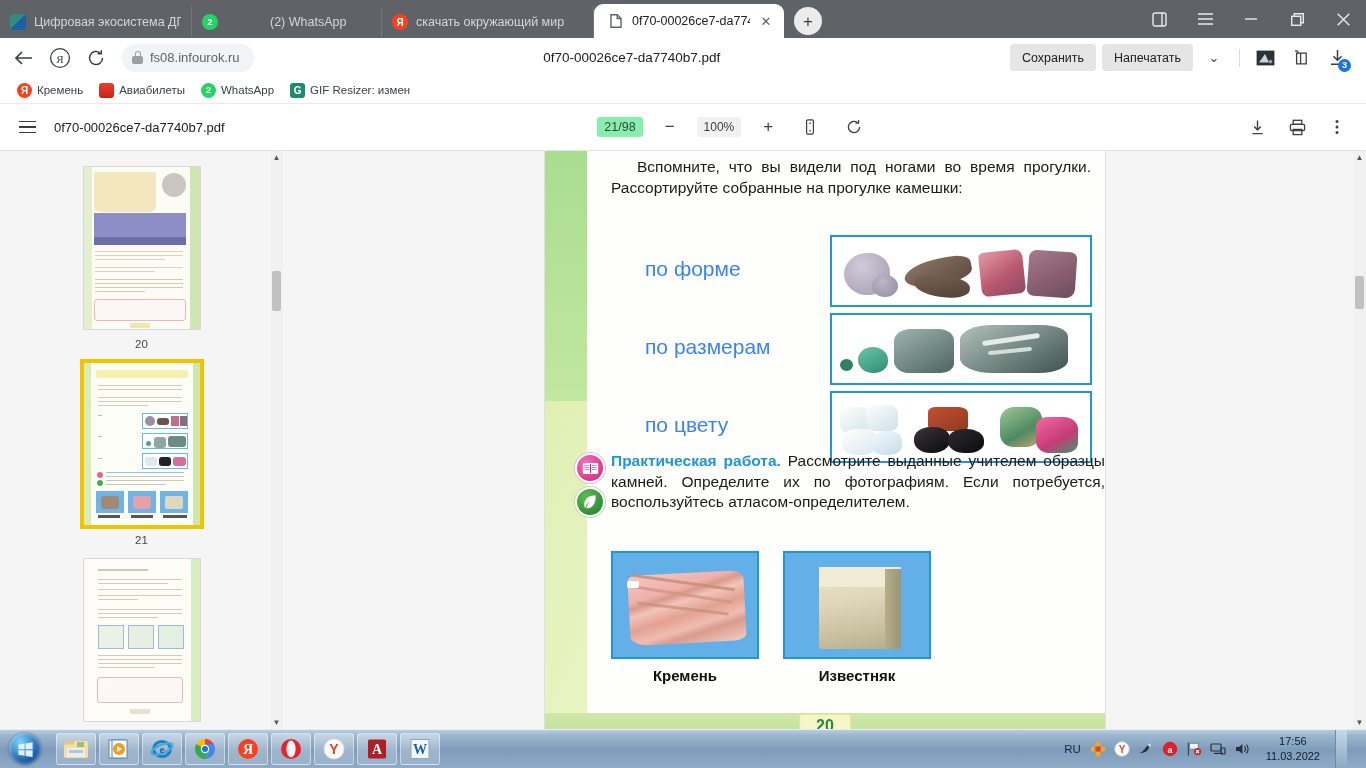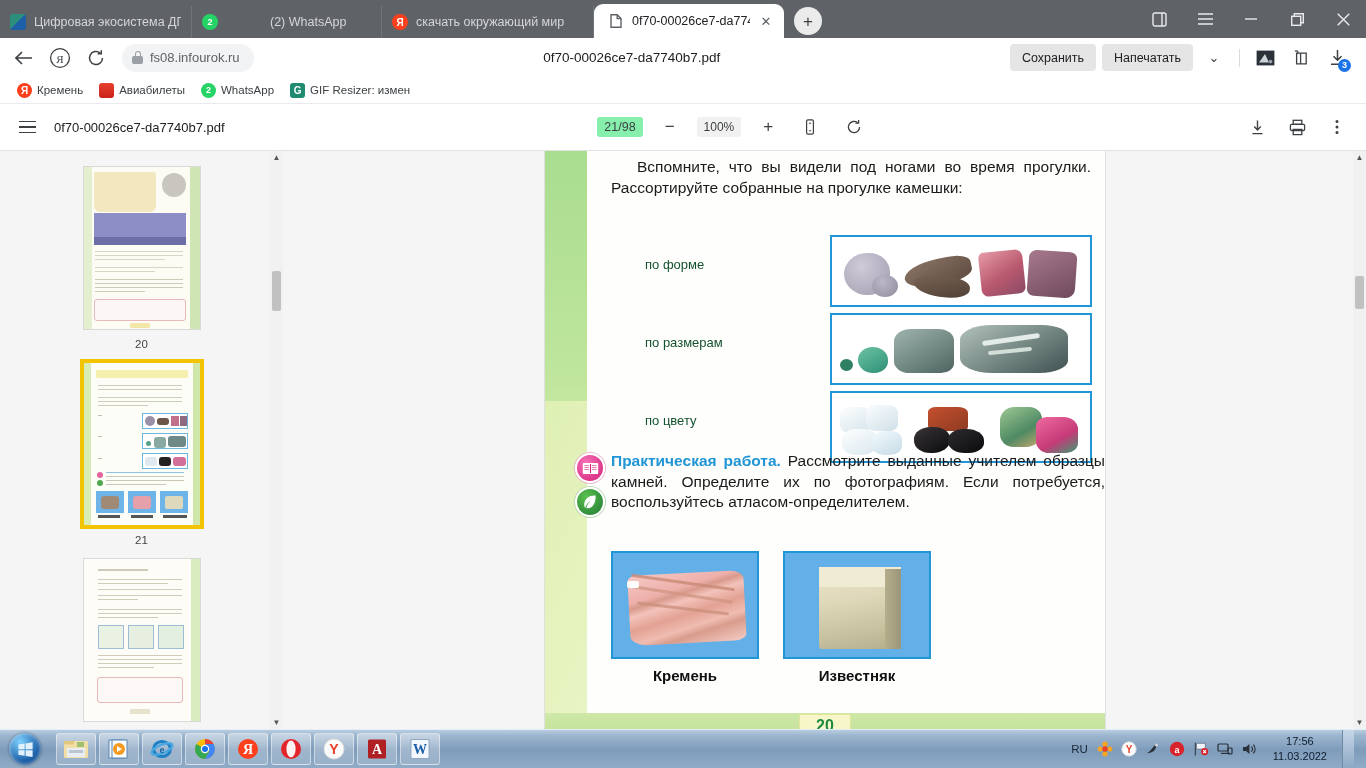--- a/index.html
+++ b/index.html
@@ -193,21 +193,21 @@
     background:#f7f6c9; border:1px solid #e6e39a; padding:2px 16px 3px;
     font-size:16px; font-weight:bold; color:#1f8a3f; border-radius:2px;
   }
   .pg-text {
     position:absolute; left:66px; top:6px; width:480px;
     font-size: 15.5px; line-height: 1.33; color:#1a1a1a;
     text-align: justify; font-family:"Liberation Sans", sans-serif;
   }
   .pg-text .ind { display:inline-block; width:26px; }
   .crit-row { position:absolute; left:0; width:560px; }
-  .crit-label { position:absolute; left:100px; font-size:13px; color:#14532d; }
+  .crit-label { position:absolute; left:100px; font-size:21px; color:#3b82f6; }
   .crit-box {
     position:absolute; left:285px; width:262px; border:2px solid #2196d6;
     background:#fff; overflow:hidden;
   }
   .rock { position:absolute; border-radius:45% 38% 42% 50%; }
 
   .pw-row { position:absolute; left:30px; top:300px; width:530px; }
   .pw-ico1 {
     position:absolute; left:0px; top:2px; width:30px; height:30px; border-radius:50%;
     background: radial-gradient(circle at 35% 30%, #f472b6, #d61f7a);
@@ -247,21 +247,21 @@
          background: radial-gradient(circle at 35% 28%, #7fd2ff, #1b5fa8 62%, #0c3b73);
          box-shadow: 0 0 4px rgba(255,255,255,.7) inset, 0 0 3px rgba(0,0,0,.4);
          display:flex; align-items:center; justify-content:center; }
   .tbicons { display:flex; align-items:center; gap: 3px; margin-left: 8px; }
   .tbitem {
     width: 40px; height: 32px; border-radius: 3px;
     border: 1px solid rgba(255,255,255,.45);
     background: linear-gradient(180deg, rgba(255,255,255,.42), rgba(255,255,255,.12));
     display:flex; align-items:center; justify-content:center;
   }
-  .tray { margin-left:auto; display:flex; align-items:center; gap:7px; padding-right: 12px; }
+  .tray { margin-left:auto; display:flex; align-items:center; gap:7px; padding-right: 19px; }
   .tray-lang { font-size: 11.5px; color:#1b2838; margin-right: 2px; }
   .tray-ico { width:17px; height:17px; display:flex; align-items:center; justify-content:center; }
   .clock { text-align:center; font-size:11px; color:#0f1c2e; line-height:1.35;
            padding: 0 8px; }
   .showdesk { width: 12px; height: 39px; background: linear-gradient(180deg,#c6d7e8,#8ba7c2);
               border-left:1px solid #6f8aa6; }
 </style>
 </head>
 <body>
 

